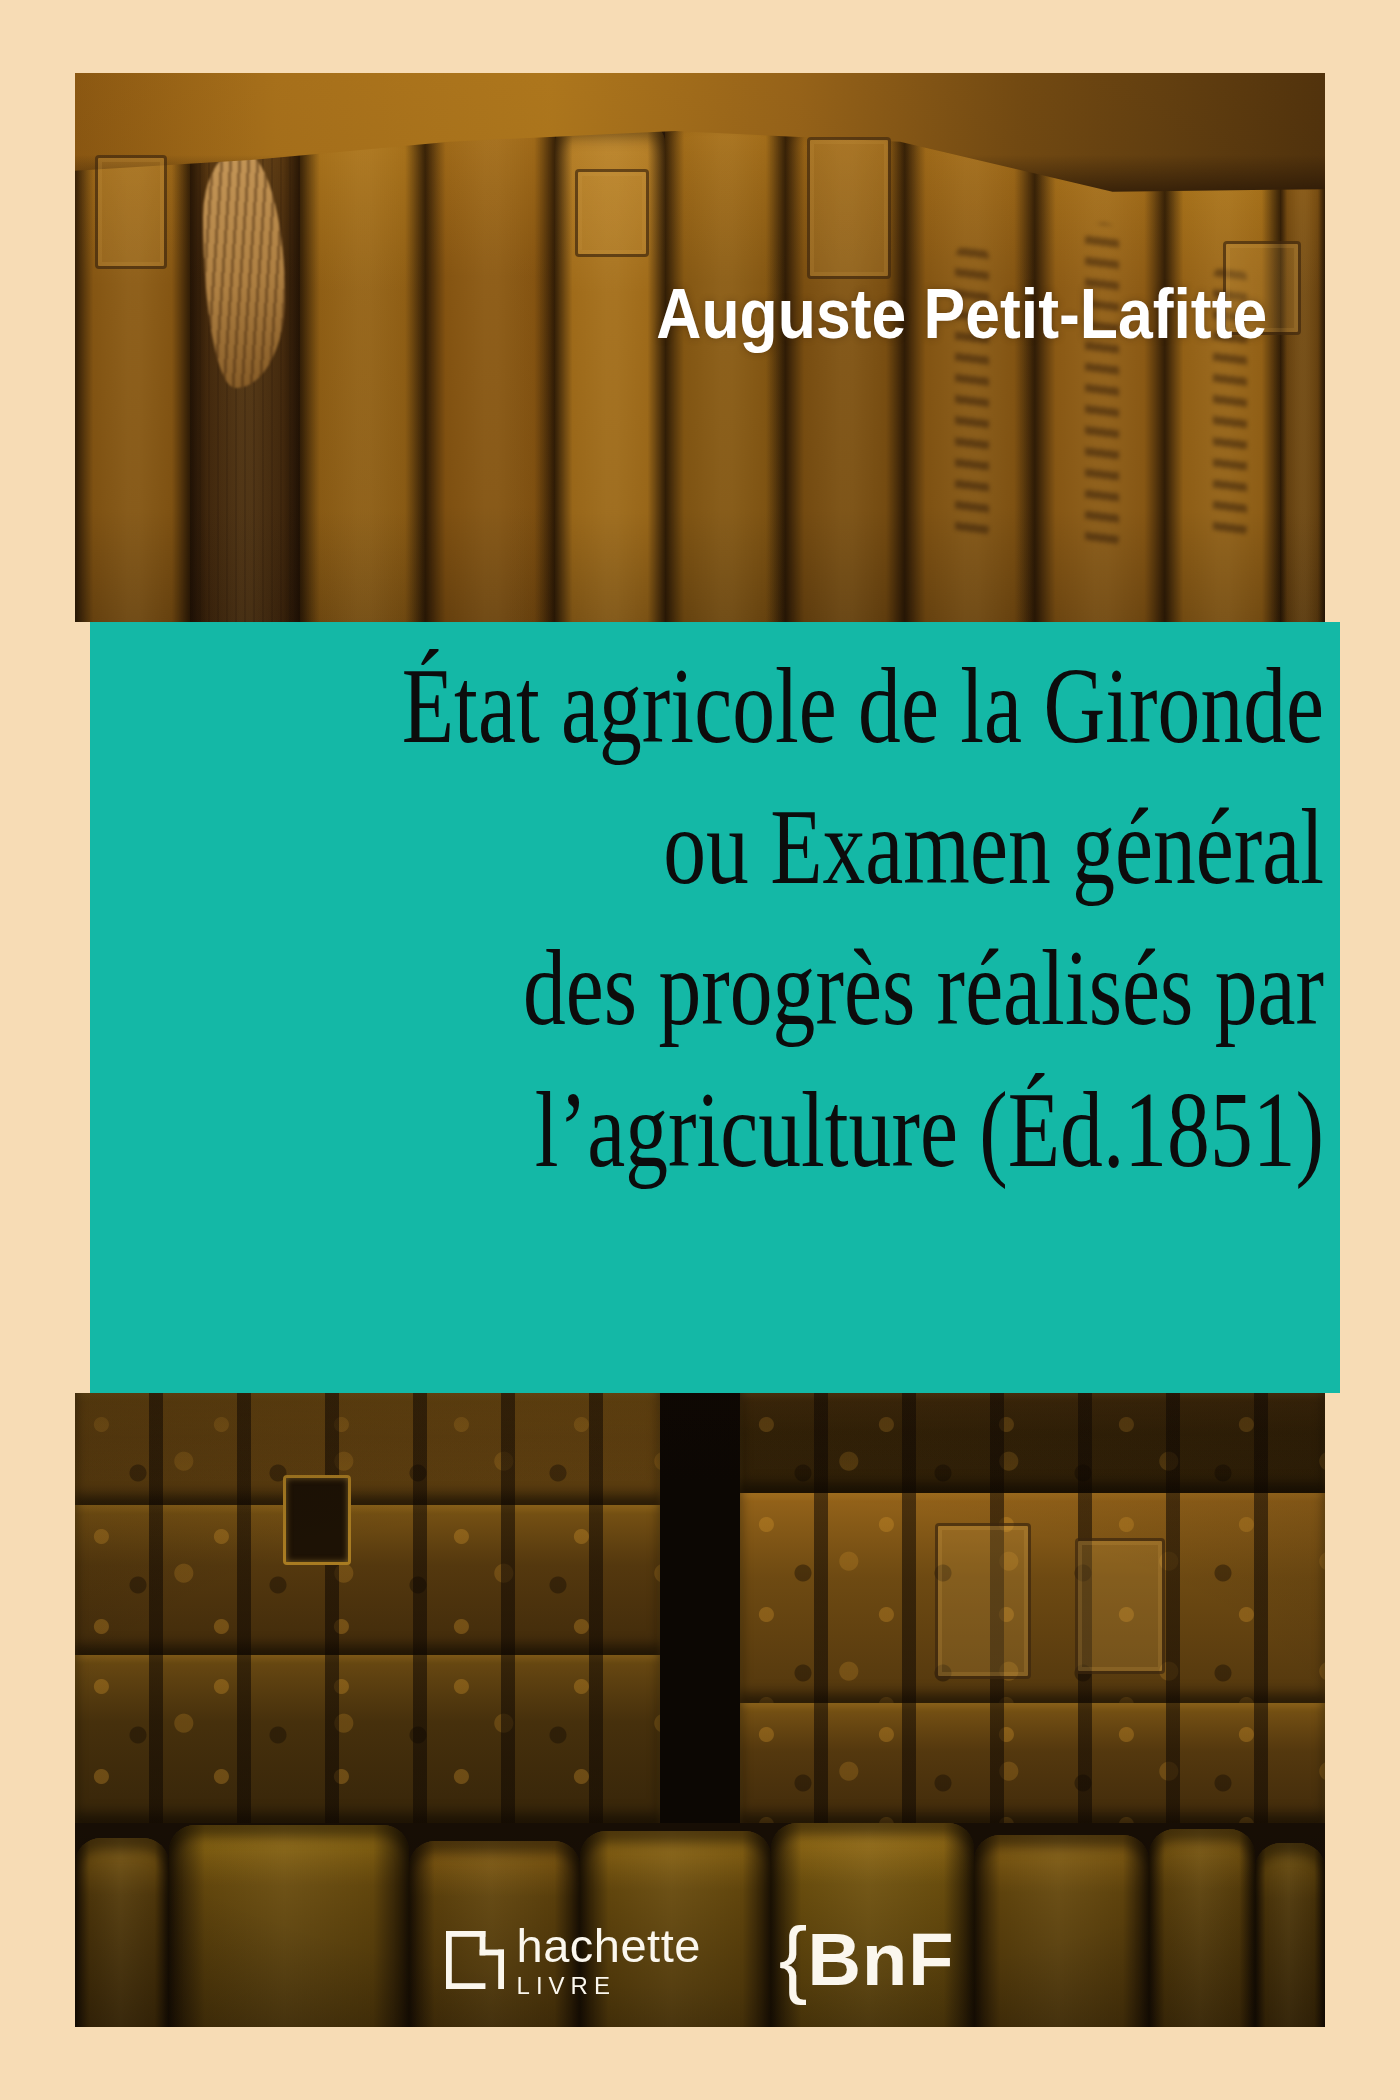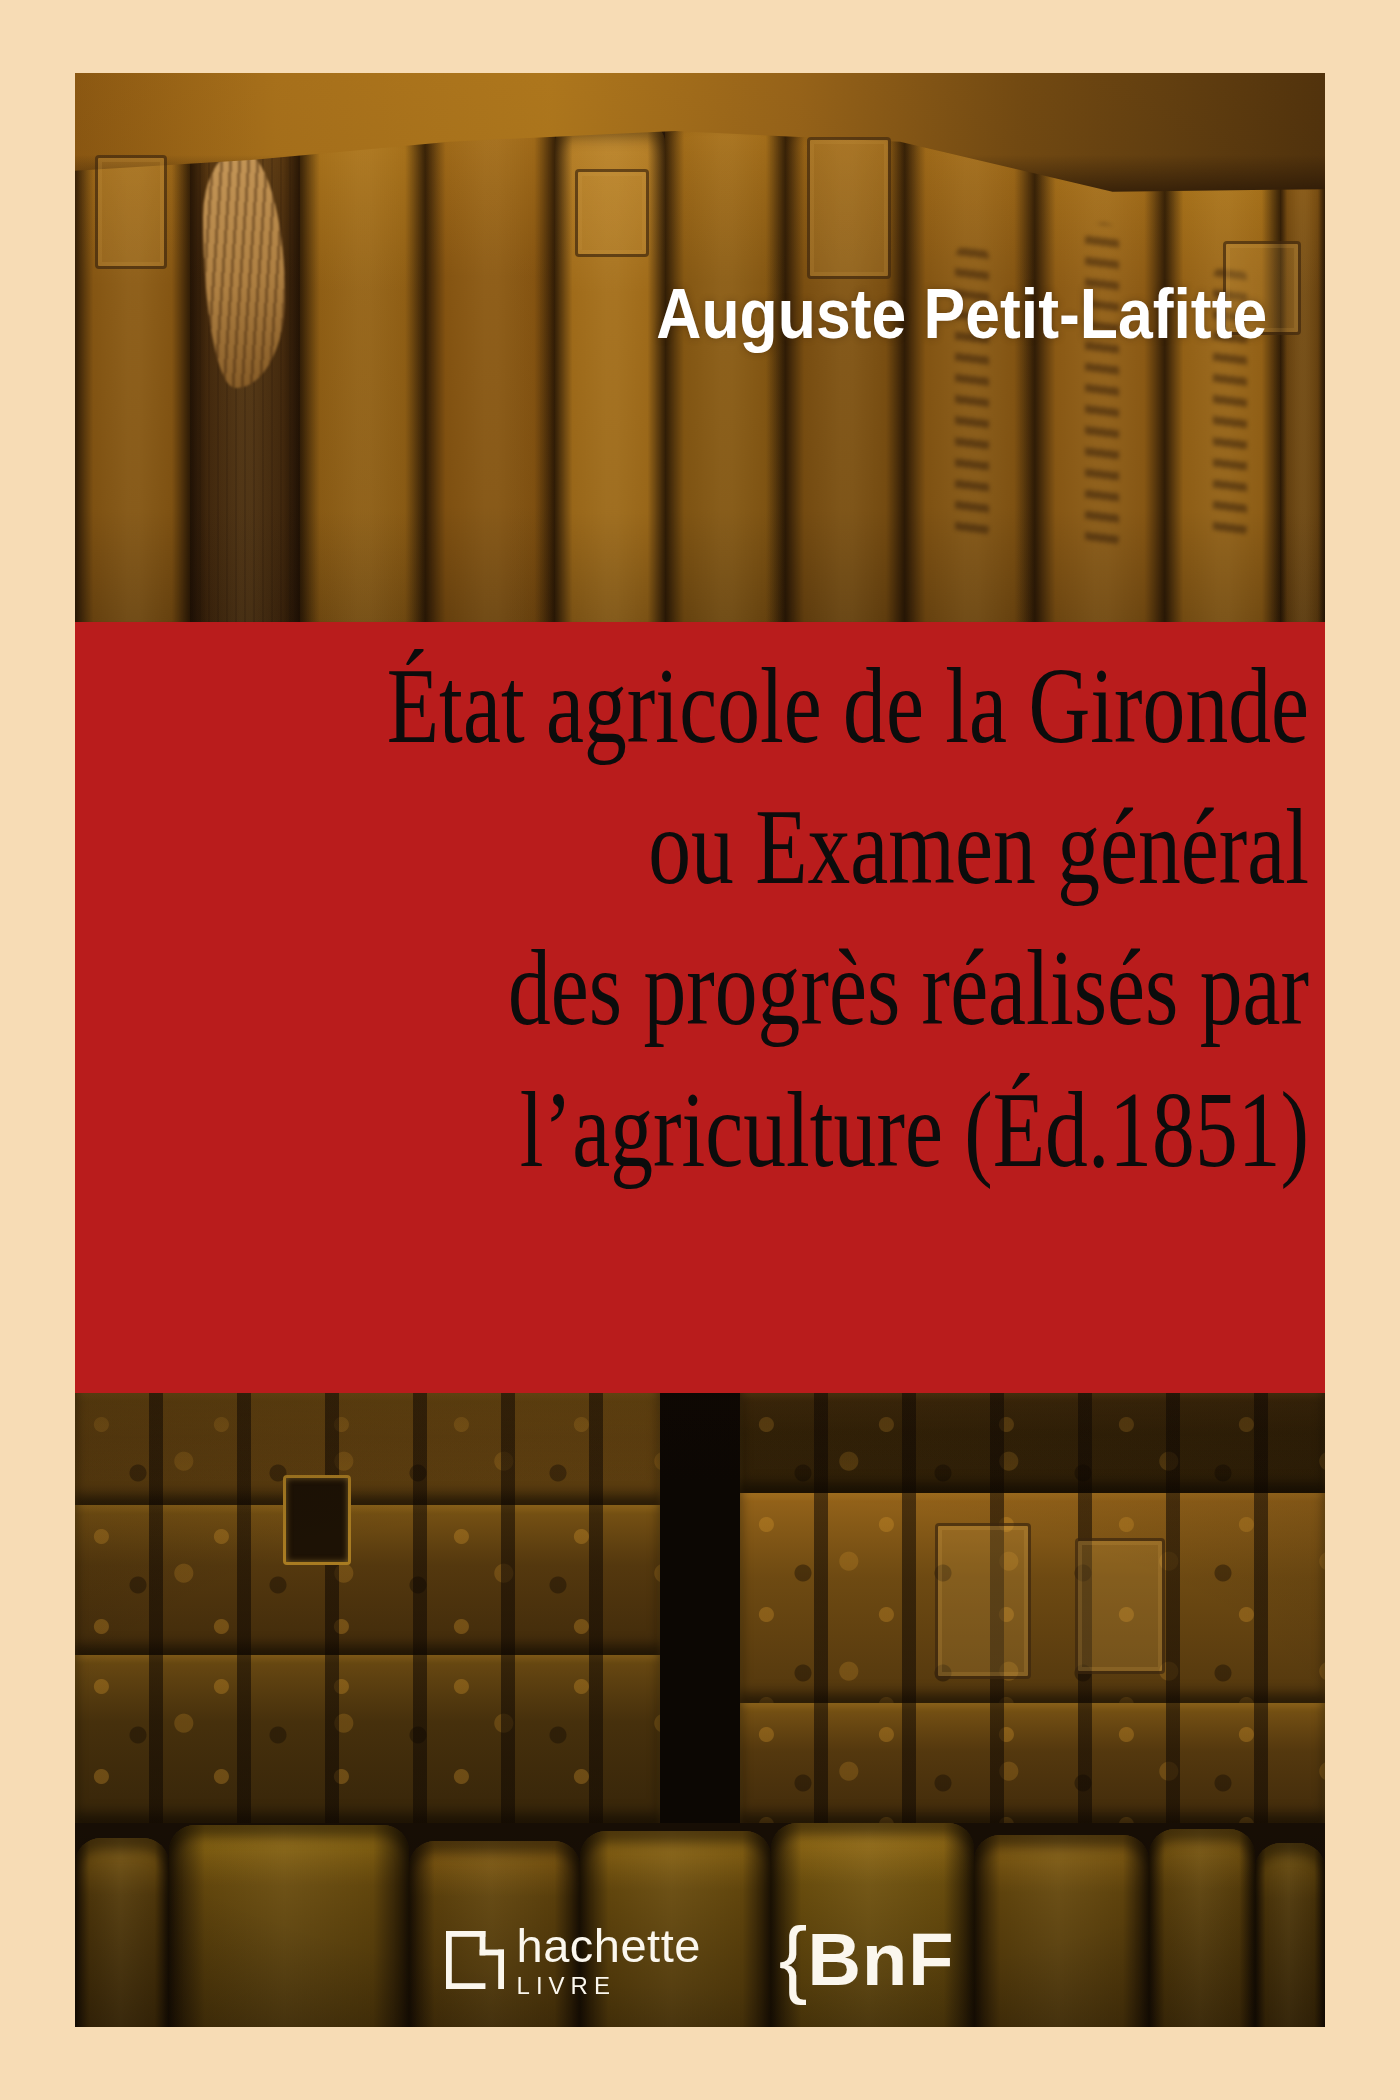--- a/index.html
+++ b/index.html
@@ -48,21 +48,21 @@
     background:rgba(215,165,75,.22);box-shadow:inset 0 0 0 4px rgba(215,165,75,.18);}
   .label.gold{border-color:#a97c22;background:#1d1205;box-shadow:inset 0 0 6px rgba(220,170,70,.5);}
 
   
   .author{position:absolute;right:58px;top:205px;z-index:5;color:#ffffff;
     font-family:"Liberation Sans",sans-serif;font-weight:bold;font-size:71px;line-height:1;
     white-space:nowrap;transform:scaleX(.88);transform-origin:100% 50%;
     text-shadow:0 0 8px rgba(50,26,5,.35);}
 
   
-  .band{position:absolute;left:0;top:549px;width:1250px;height:771px;background:#b91c1c;}
+  .band{position:absolute;left:15px;top:549px;width:1250px;height:771px;background:#14b8a6;}
   .band h1{margin:0;padding:14px 16px 0 0;text-align:right;color:#0c0c0c;
     font-family:"Liberation Serif",serif;font-weight:normal;font-size:107px;line-height:1.32;}
   .band h1 span{display:block;white-space:nowrap;transform:scaleX(.80);transform-origin:100% 50%;}
 
   
   .row{position:absolute;display:block;z-index:1;
     background:
       radial-gradient(circle at 22% 35%,rgba(220,155,45,.30) 0 7px,rgba(0,0,0,0) 8px),
       radial-gradient(circle at 68% 62%,rgba(220,155,45,.22) 0 9px,rgba(0,0,0,0) 10px),
       radial-gradient(circle at 45% 80%,rgba(15,8,2,.40) 0 8px,rgba(0,0,0,0) 9px),

